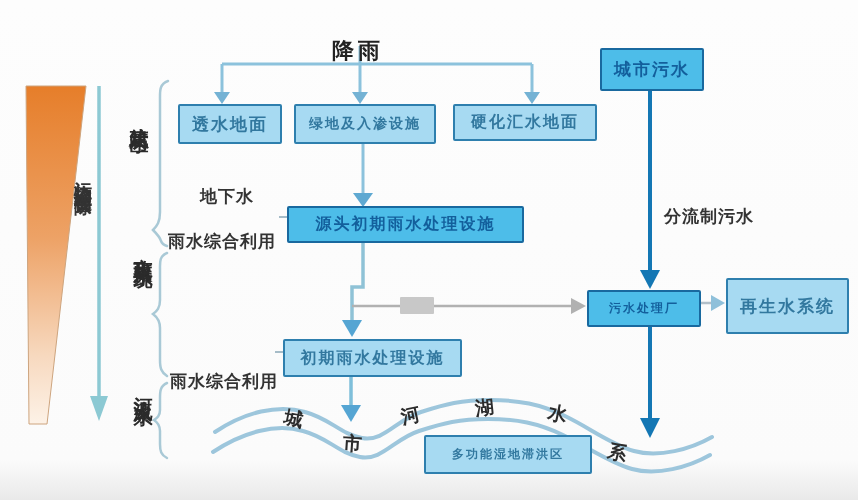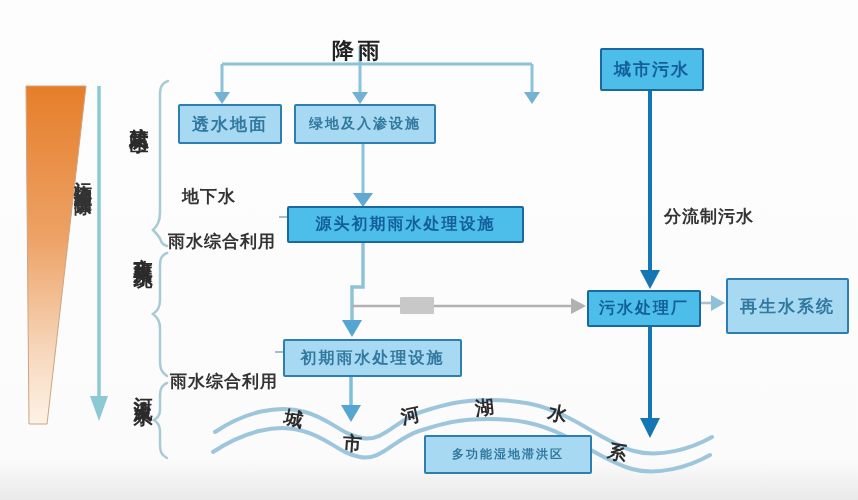--- a/index.html
+++ b/index.html
@@ -113,30 +113,31 @@
     <g fill="none" stroke="#9dc6dc" stroke-width="4" stroke-linecap="round">
       <path d="M215,432 C245,412 278,404 305,412 C331,419 340,434 362,438 C384,442 396,420 421,412 C446,404 461,400 490,400 C519,400 540,404 565,416 C590,428 610,444 634,451 C659,458 691,449 712,437"></path>
       <path d="M213,452 C243,432 276,423 303,431 C329,438 338,453 360,457 C382,461 394,439 419,431 C444,423 459,419 488,419 C517,419 538,423 563,435 C588,447 608,462 632,469 C657,476 689,467 710,455"></path>
     </g>
   </svg>
 
   <div class="lbl" style="left:332px;top:12px;font-size:22px;color:#222;letter-spacing:4px;">降雨</div>
 
   <div class="box light" style="left:178px;top:104px;width:100px;height:36px;font-size:17px;">透水地面</div>
   <div class="box light" style="left:294px;top:104px;width:138px;height:36px;font-size:14px;">绿地及入渗设施</div>
+  <div class="box light" style="left:453px;top:104px;width:140px;height:33px;font-size:16px;">硬化汇水地面</div>
 
   <div class="box dark" style="left:287px;top:206px;width:233px;height:33px;font-size:16px;">源头初期雨水处理设施</div>
 
   <div class="box dark" style="left:600px;top:48px;width:100px;height:39px;font-size:17px;">城市污水</div>
   <div class="box light" style="left:283px;top:339px;width:175px;height:34px;font-size:16px;">初期雨水处理设施</div>
-  <div class="box dark" style="left:587px;top:290px;width:110px;height:33px;font-size:16px;text-align:center;">污水处理厂</div>
+  <div class="box dark" style="left:587px;top:290px;width:110px;height:33px;font-size:12px;text-align:center;">污水处理厂</div>
   <div class="box light" style="left:726px;top:278px;width:119px;height:52px;font-size:17px;">再生水系统</div>
   <div class="box light" style="left:424px;top:435px;width:164px;height:35px;font-size:12px;">多功能湿地滞洪区</div>
 
-  <div class="lbl" style="left:182px;top:161px;font-size:17px;">地下水</div>
+  <div class="lbl" style="left:200px;top:161px;font-size:17px;">地下水</div>
   <div class="lbl" style="left:168px;top:206px;font-size:17px;">雨水综合利用</div>
   <div class="lbl" style="left:170px;top:346px;font-size:17px;">雨水综合利用</div>
   <div class="lbl" style="left:664px;top:181px;font-size:17px;text-align:center;">分流制污水</div>
 
   <div class="vlbl" style="left:71px;top:168px;font-size:18px;color:#333;letter-spacing:2px;">污染物逐渐被去除</div>
   <div class="vlbl" style="left:127px;top:112px;font-size:19px;letter-spacing:2px;">建筑与小区</div>
   <div class="vlbl" style="left:131px;top:243px;font-size:19px;letter-spacing:2px;">市政排水系统</div>
   <div class="vlbl" style="left:131px;top:382px;font-size:19px;letter-spacing:3px;">河流水系</div>
 
   <div class="river-char" style="left:284px;top:406px;transform:rotate(12deg);">城</div>

